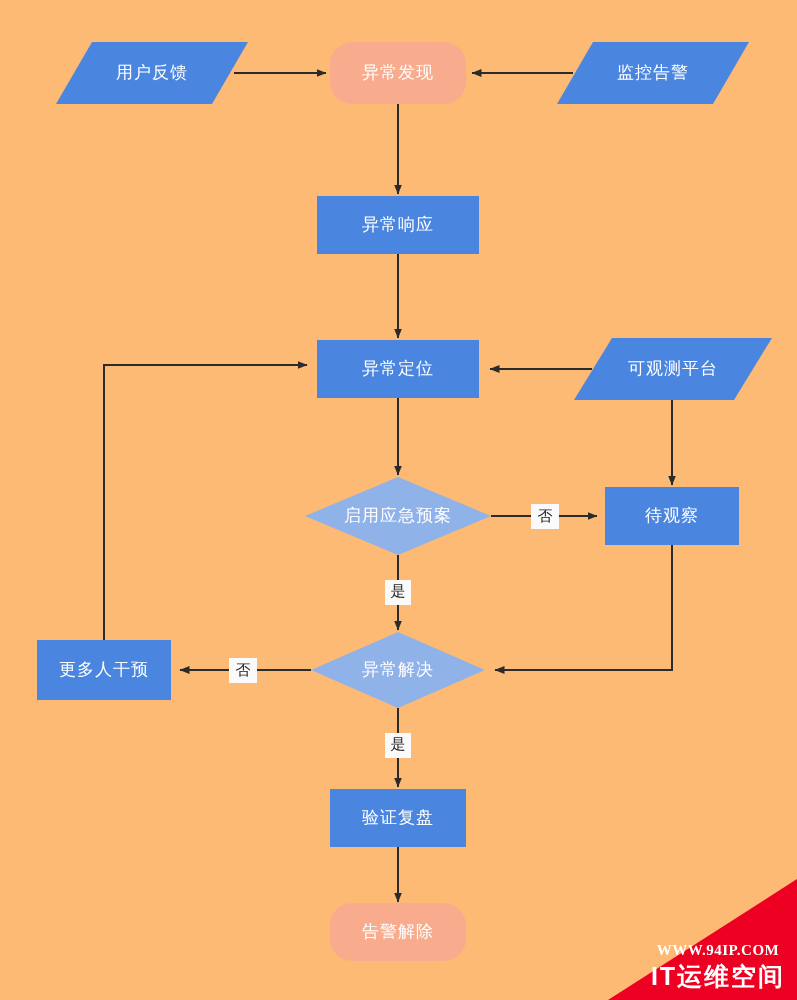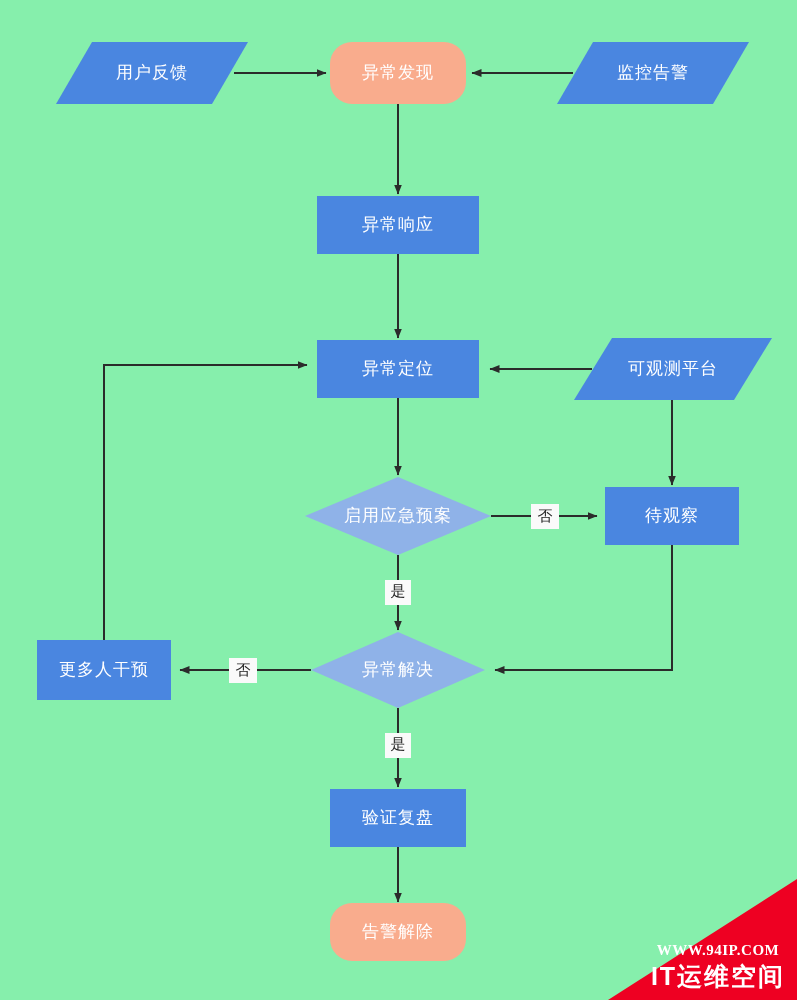--- a/index.html
+++ b/index.html
@@ -4,21 +4,21 @@
 <style>
   html, body {
     margin: 0;
     padding: 0;
     background: #ffffff;
   }
   #canvas {
     position: relative;
     width: 797px;
     height: 1000px;
-    background: #86efac;
+    background: #fdba74;
     overflow: hidden;
     font-family: "Liberation Sans", "DejaVu Sans", sans-serif;
   }
   svg.layer {
     position: absolute;
     left: 0;
     top: 0;
     width: 797px;
     height: 1000px;
   }

